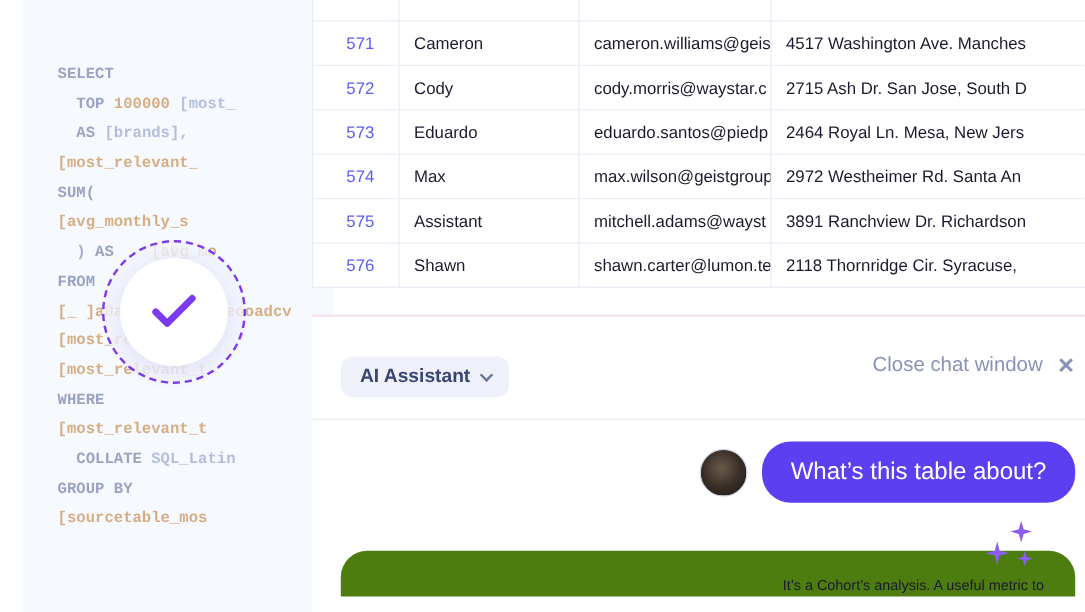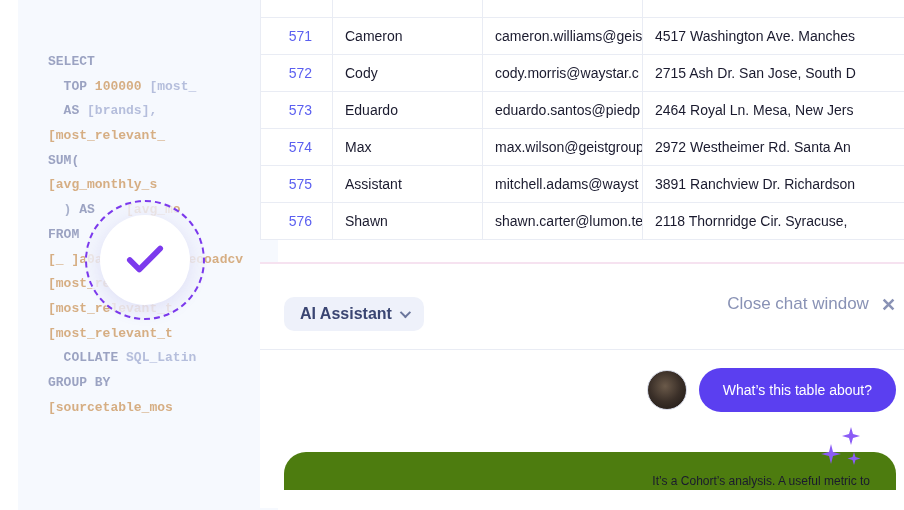--- a/index.html
+++ b/index.html
@@ -161,21 +161,21 @@
       background: #333;
       background: radial-gradient(circle at 45% 40%, #6b5a4a 0%, #3a2f28 50%, #1a1512 100%);
       flex-shrink: 0;
       border: 1px solid #d5d9e6;
     }
     .user-bubble {
       background: #5b3ff0;
       color: #fff;
       padding: 14px 24px;
       border-radius: 24px;
-      font-size: 14px;
+      font-size: 20px;
       font-weight: 500;
     }
     .ai-bubble {
       background: #4d7c0f;
       color: #1a1a2e;
       padding: 20px 26px 0 26px;
       border-radius: 22px 22px 0 0;
       font-size: 12px;
       line-height: 1.5;
       position: relative;
@@ -200,20 +200,21 @@
       <div>&nbsp;&nbsp;<span class="kw">TOP</span> <span class="highlight">100000</span> <span class="ident">[most_</span></div>
       <div>&nbsp;&nbsp;<span class="kw">AS</span> <span class="ident">[brands],</span></div>
       <div><span class="highlight">    [most_relevant_</span></div>
       <div><span class="kw">  SUM(</span></div>
       <div><span class="highlight">    [avg_monthly_s</span></div>
       <div>&nbsp;&nbsp;) <span class="kw">AS</span> &nbsp;&nbsp;&nbsp;<span class="highlight">[avg_mo</span></div>
       <div><span class="kw">FROM</span></div>
       <div><span class="highlight">  [_         ]a0a4d793cb41d_eooadcv</span></div>
       <div><span class="highlight">  [most_relevant_t</span></div>
       <div><span class="highlight">  [most_relevant_t</span></div>
+      <div><span class="kw">WHERE</span></div>
       <div><span class="highlight">  [most_relevant_t</span></div>
       <div>&nbsp;&nbsp;<span class="kw">COLLATE</span> <span class="ident">SQL_Latin</span></div>
       <div><span class="kw">GROUP BY</span></div>
       <div><span class="highlight">  [sourcetable_mos</span></div>
     </div>
 
   <div class="success-badge">
     <div class="success-inner">
       <svg class="check-svg" viewBox="0 0 40 32">
         <path d="M4 16 L14 26 L36 4" stroke="#7c3aed" stroke-width="6" fill="none" stroke-linecap="round" stroke-linejoin="round"></path>

